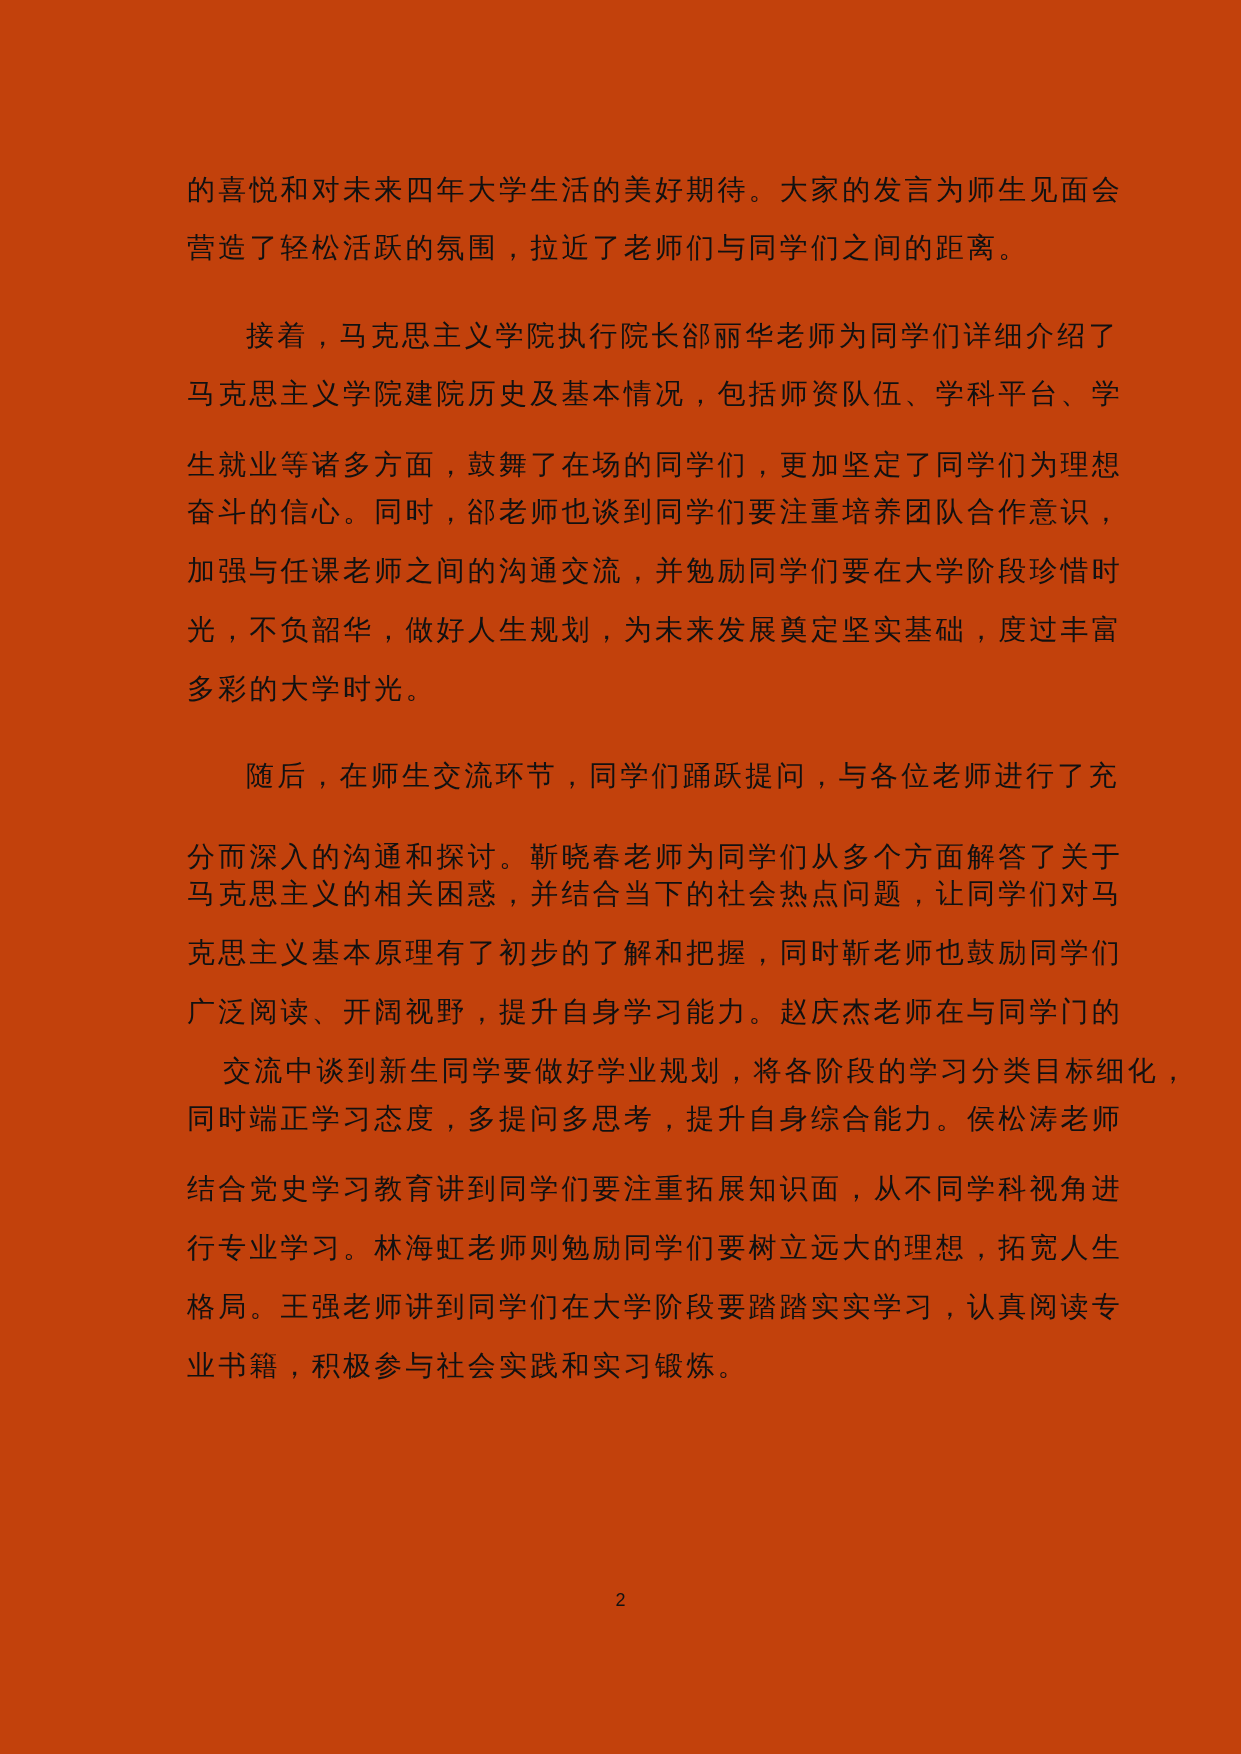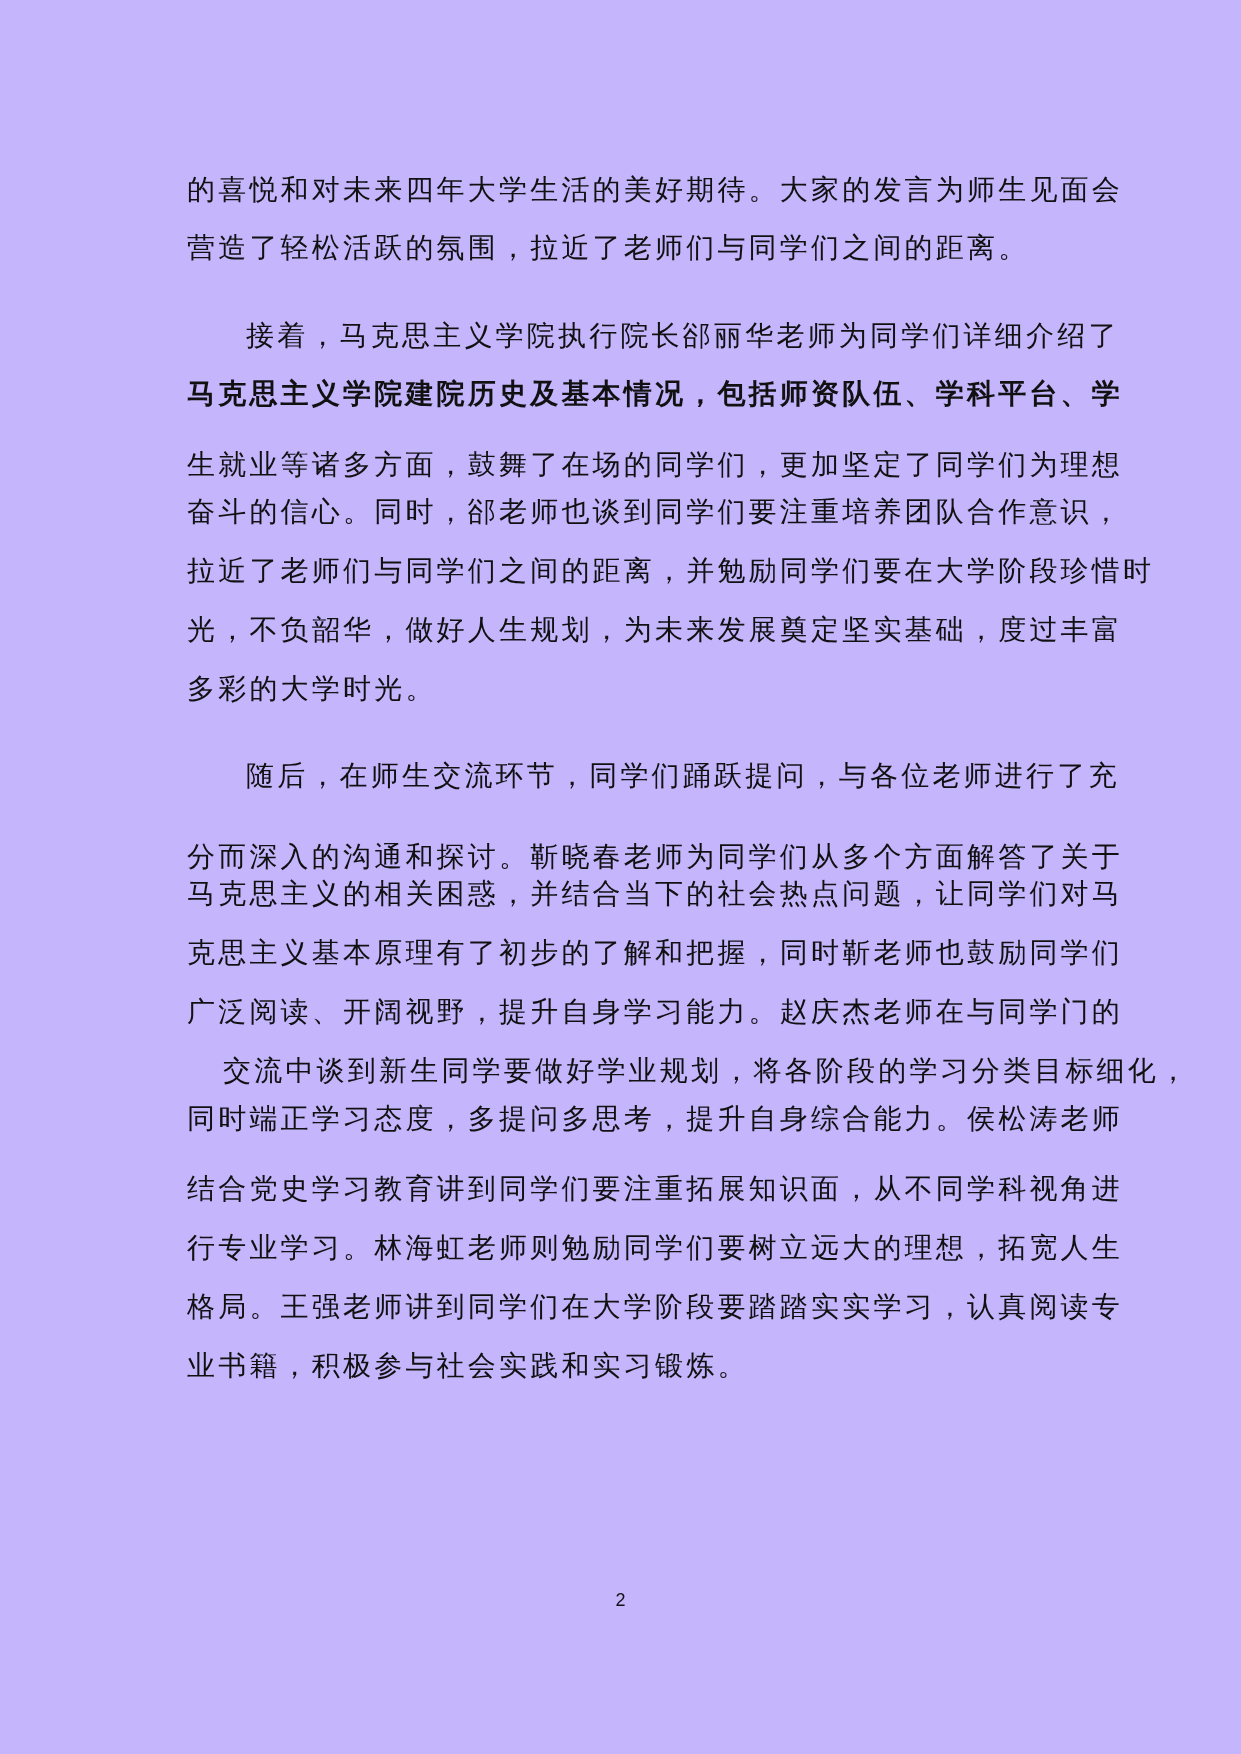--- a/index.html
+++ b/index.html
@@ -13,21 +13,21 @@
       position: relative;
       overflow: hidden;
       font-family: "DejaVu Sans", sans-serif;
       color: #111111;
     }
     .page {
       position: absolute;
       left: 0; top: 0;
       width: 1241px;
       height: 1754px;
-      background: #c4b5fd;
+      background: #c2410c;
     }
     .line {
       position: absolute;
       left: 187px;
       width: 880px;
       font-size: 28px;
       line-height: 40px;
       white-space: nowrap;
       letter-spacing: 3.2px;
       color: #111;
@@ -46,24 +46,24 @@
   </style>
 </head>
 <body>
 
 <div class="page">
 
   <div class="line" style="top:170px;">的喜悦和对未来四年大学生活的美好期待。大家的发言为师生见面会</div>
   <div class="line" style="top:228px;">营造了轻松活跃的氛围，拉近了老师们与同学们之间的距离。</div>
 
   <div class="line indent" style="top:316px;">接着，马克思主义学院执行院长郤丽华老师为同学们详细介绍了</div>
-  <div class="line" style="top:374px;font-weight:bold;">马克思主义学院建院历史及基本情况，包括师资队伍、学科平台、学</div>
+  <div class="line" style="top:374px;">马克思主义学院建院历史及基本情况，包括师资队伍、学科平台、学</div>
   <div class="line" style="top:433px;margin-top:12px;">生就业等诸多方面，鼓舞了在场的同学们，更加坚定了同学们为理想</div>
   <div class="line" style="top:492px;">奋斗的信心。同时，郤老师也谈到同学们要注重培养团队合作意识，</div>
-  <div class="line" style="top:551px;">拉近了老师们与同学们之间的距离，并勉励同学们要在大学阶段珍惜时</div>
+  <div class="line" style="top:551px;">加强与任课老师之间的沟通交流，并勉励同学们要在大学阶段珍惜时</div>
   <div class="line" style="top:610px;">光，不负韶华，做好人生规划，为未来发展奠定坚实基础，度过丰富</div>
   <div class="line" style="top:669px;">多彩的大学时光。</div>
 
   <div class="line indent" style="top:756px;">随后，在师生交流环节，同学们踊跃提问，与各位老师进行了充</div>
   <div class="line" style="top:815px;margin-top:22px;">分而深入的沟通和探讨。靳晓春老师为同学们从多个方面解答了关于</div>
   <div class="line" style="top:874px;">马克思主义的相关困惑，并结合当下的社会热点问题，让同学们对马</div>
   <div class="line" style="top:992px;">广泛阅读、开阔视野，提升自身学习能力。赵庆杰老师在与同学门的</div>
   <div class="line" style="top:933px;">克思主义基本原理有了初步的了解和把握，同时靳老师也鼓励同学们</div>
   <div class="line" style="top:1051px;margin-left:36px;">交流中谈到新生同学要做好学业规划，将各阶段的学习分类目标细化，</div>
   <div class="line" style="top:1099px;">同时端正学习态度，多提问多思考，提升自身综合能力。侯松涛老师</div>

